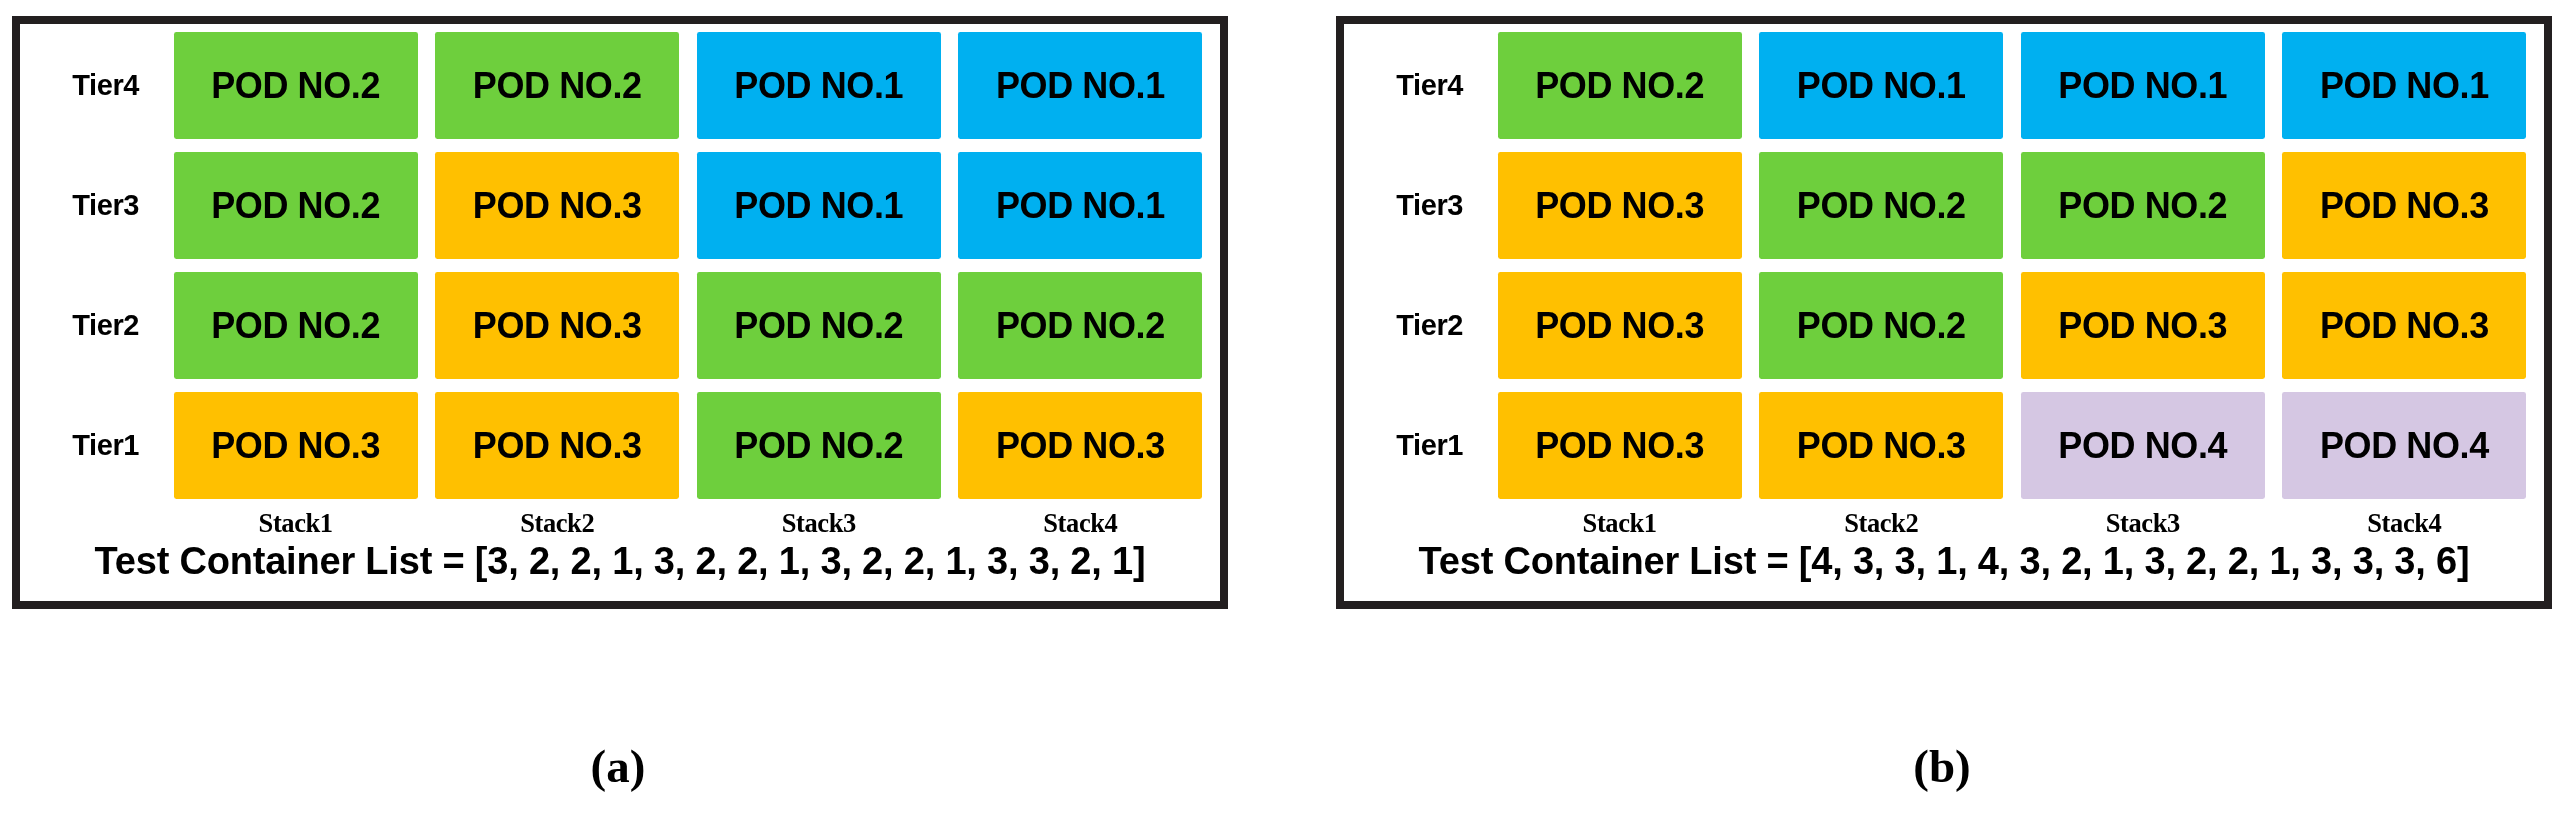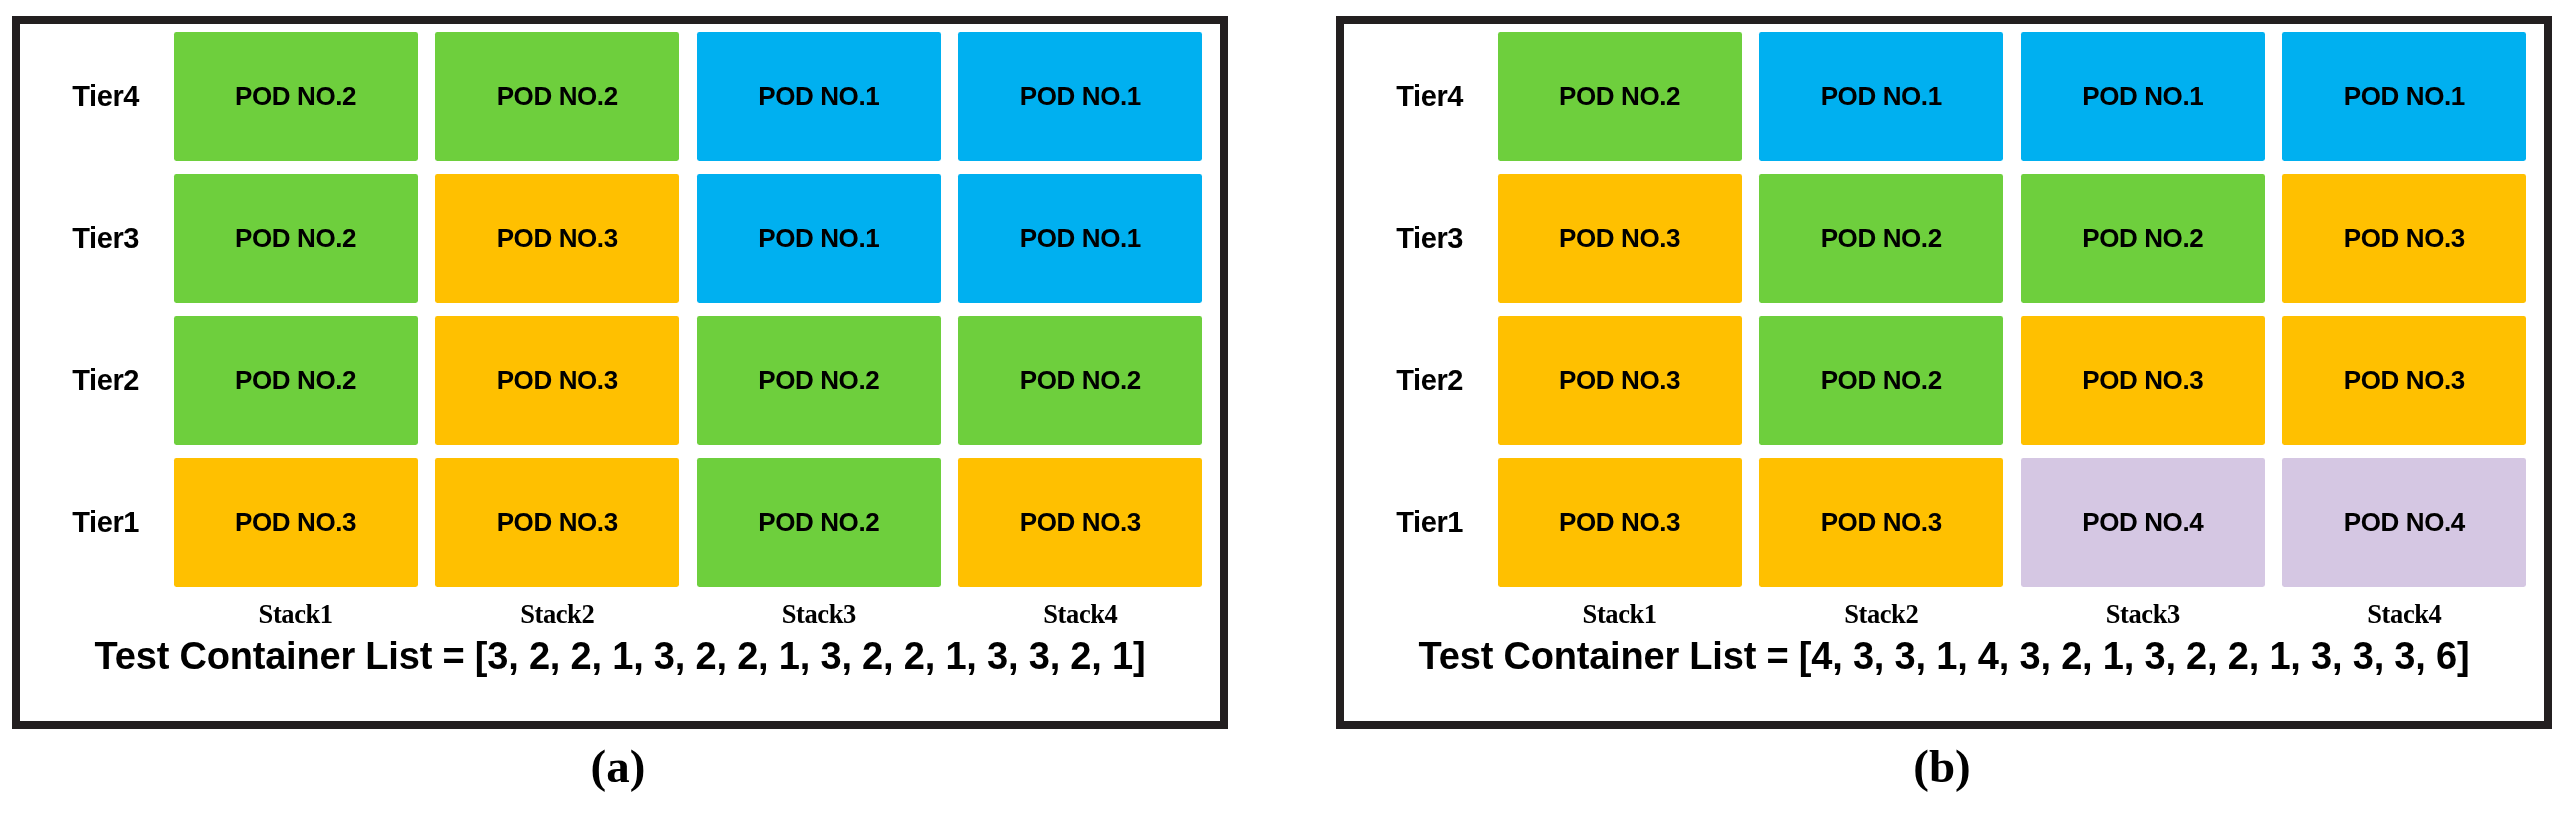--- a/index.html
+++ b/index.html
@@ -32,21 +32,21 @@
     height: 816px;
     box-sizing: border-box;
   }
   .panel.panel-b { margin-left: 88px; }
 
   .panel-frame {
     position: absolute;
     left: 12px;
     top: 16px;
     width: 1216px;
-    height: 713px;
+    height: 593px;
     box-sizing: border-box;
     border: 8.8px solid #231f20;
     background: #ffffff;
   }
 
   .grid-area {
     position: absolute;
     left: 0;
     top: 0;
     right: 0;
@@ -82,21 +82,21 @@
     flex: 1 1 auto;
     height: 100%;
     gap: 17.7px;
   }
 
   .cell {
     flex: 1 1 0;
     display: flex;
     align-items: center;
     justify-content: center;
-    font-size: 26px;
+    font-size: 36px;
     font-weight: bold;
     color: #000000;
     letter-spacing: -0.4px;
     border-radius: 2.4px;
   }
 
   .stack-row {
     display: flex;
     flex-direction: row;
     align-items: center;

